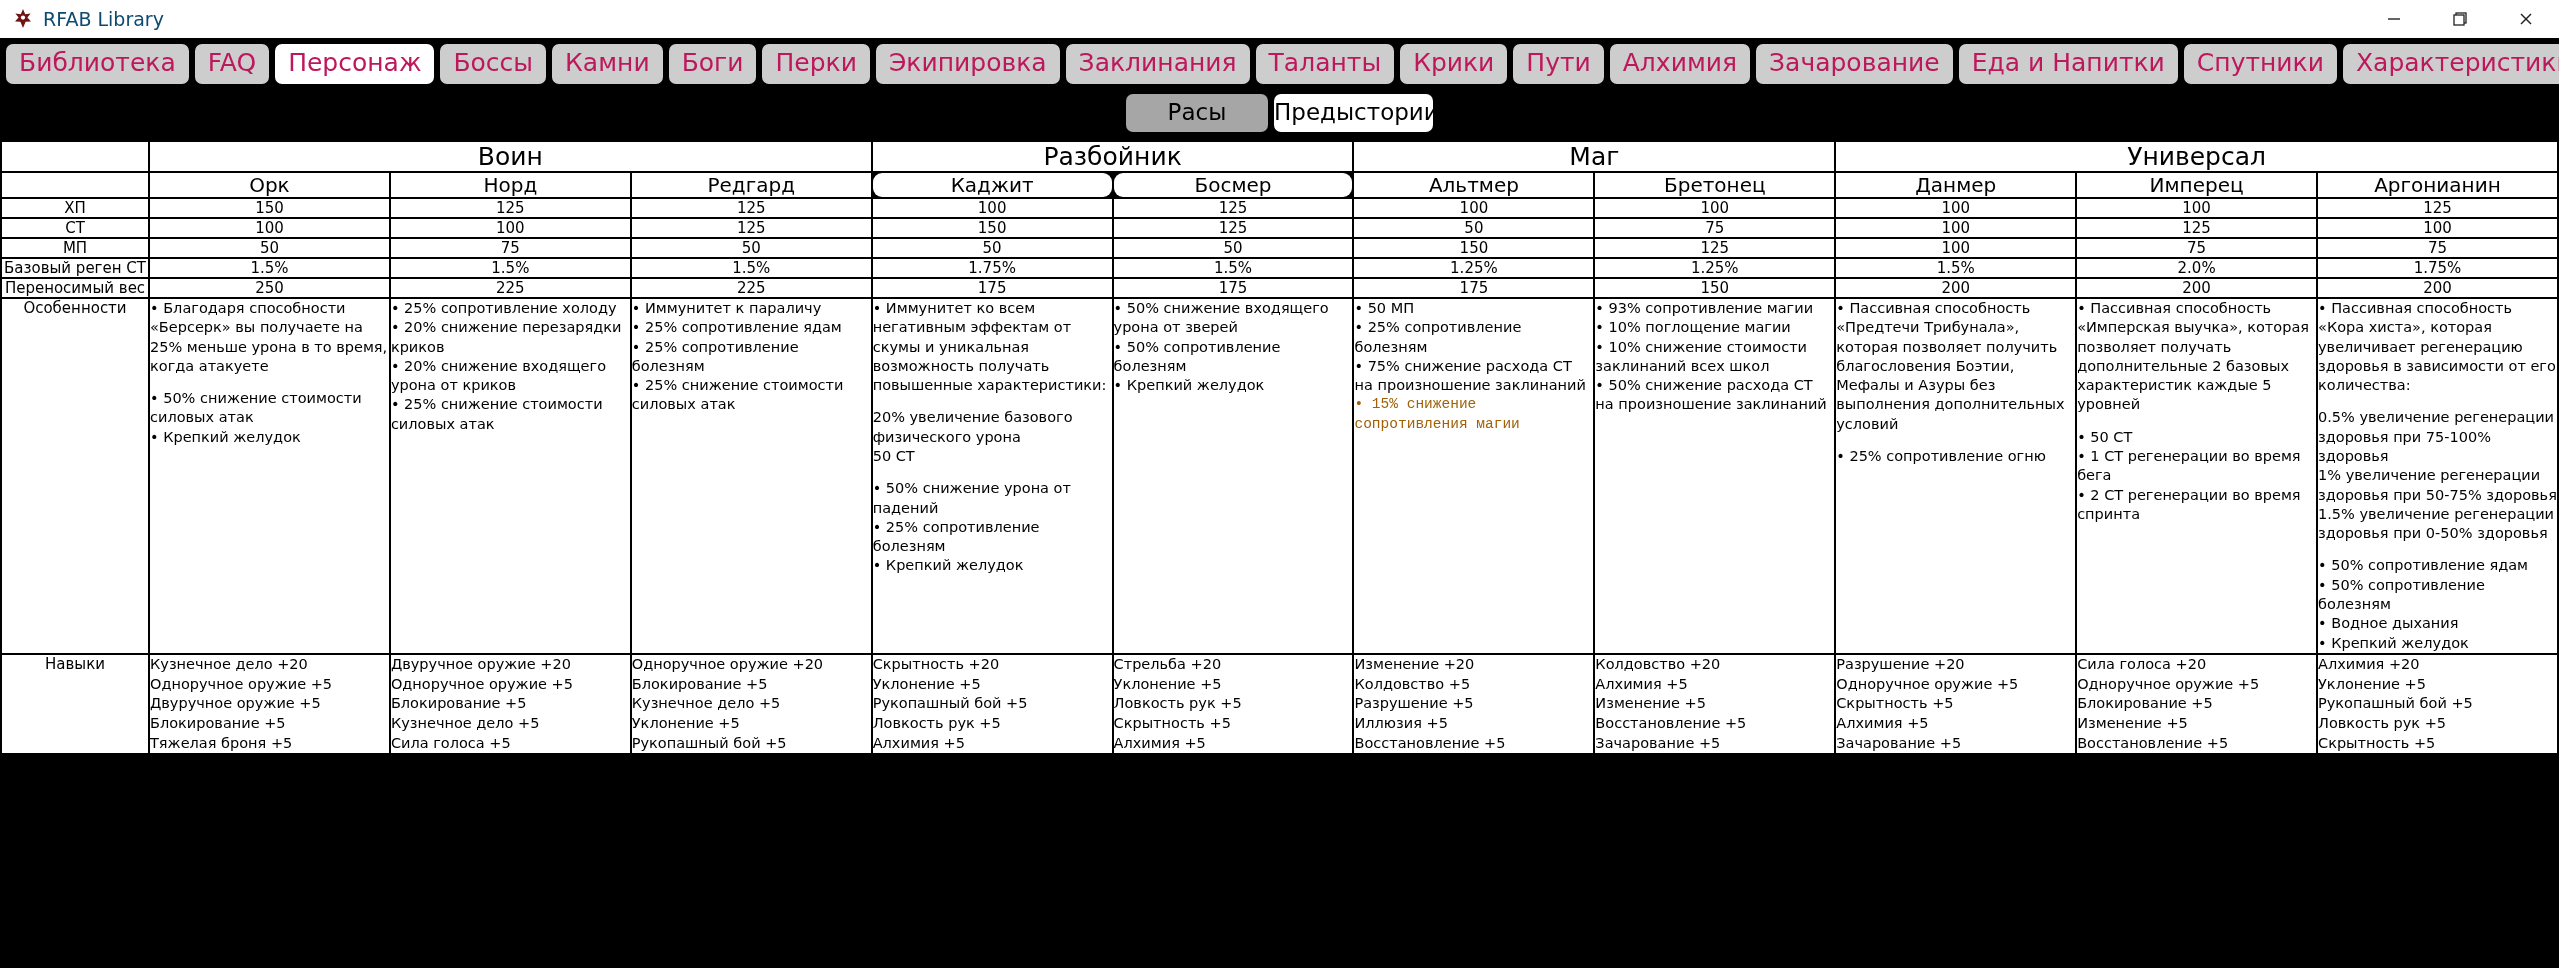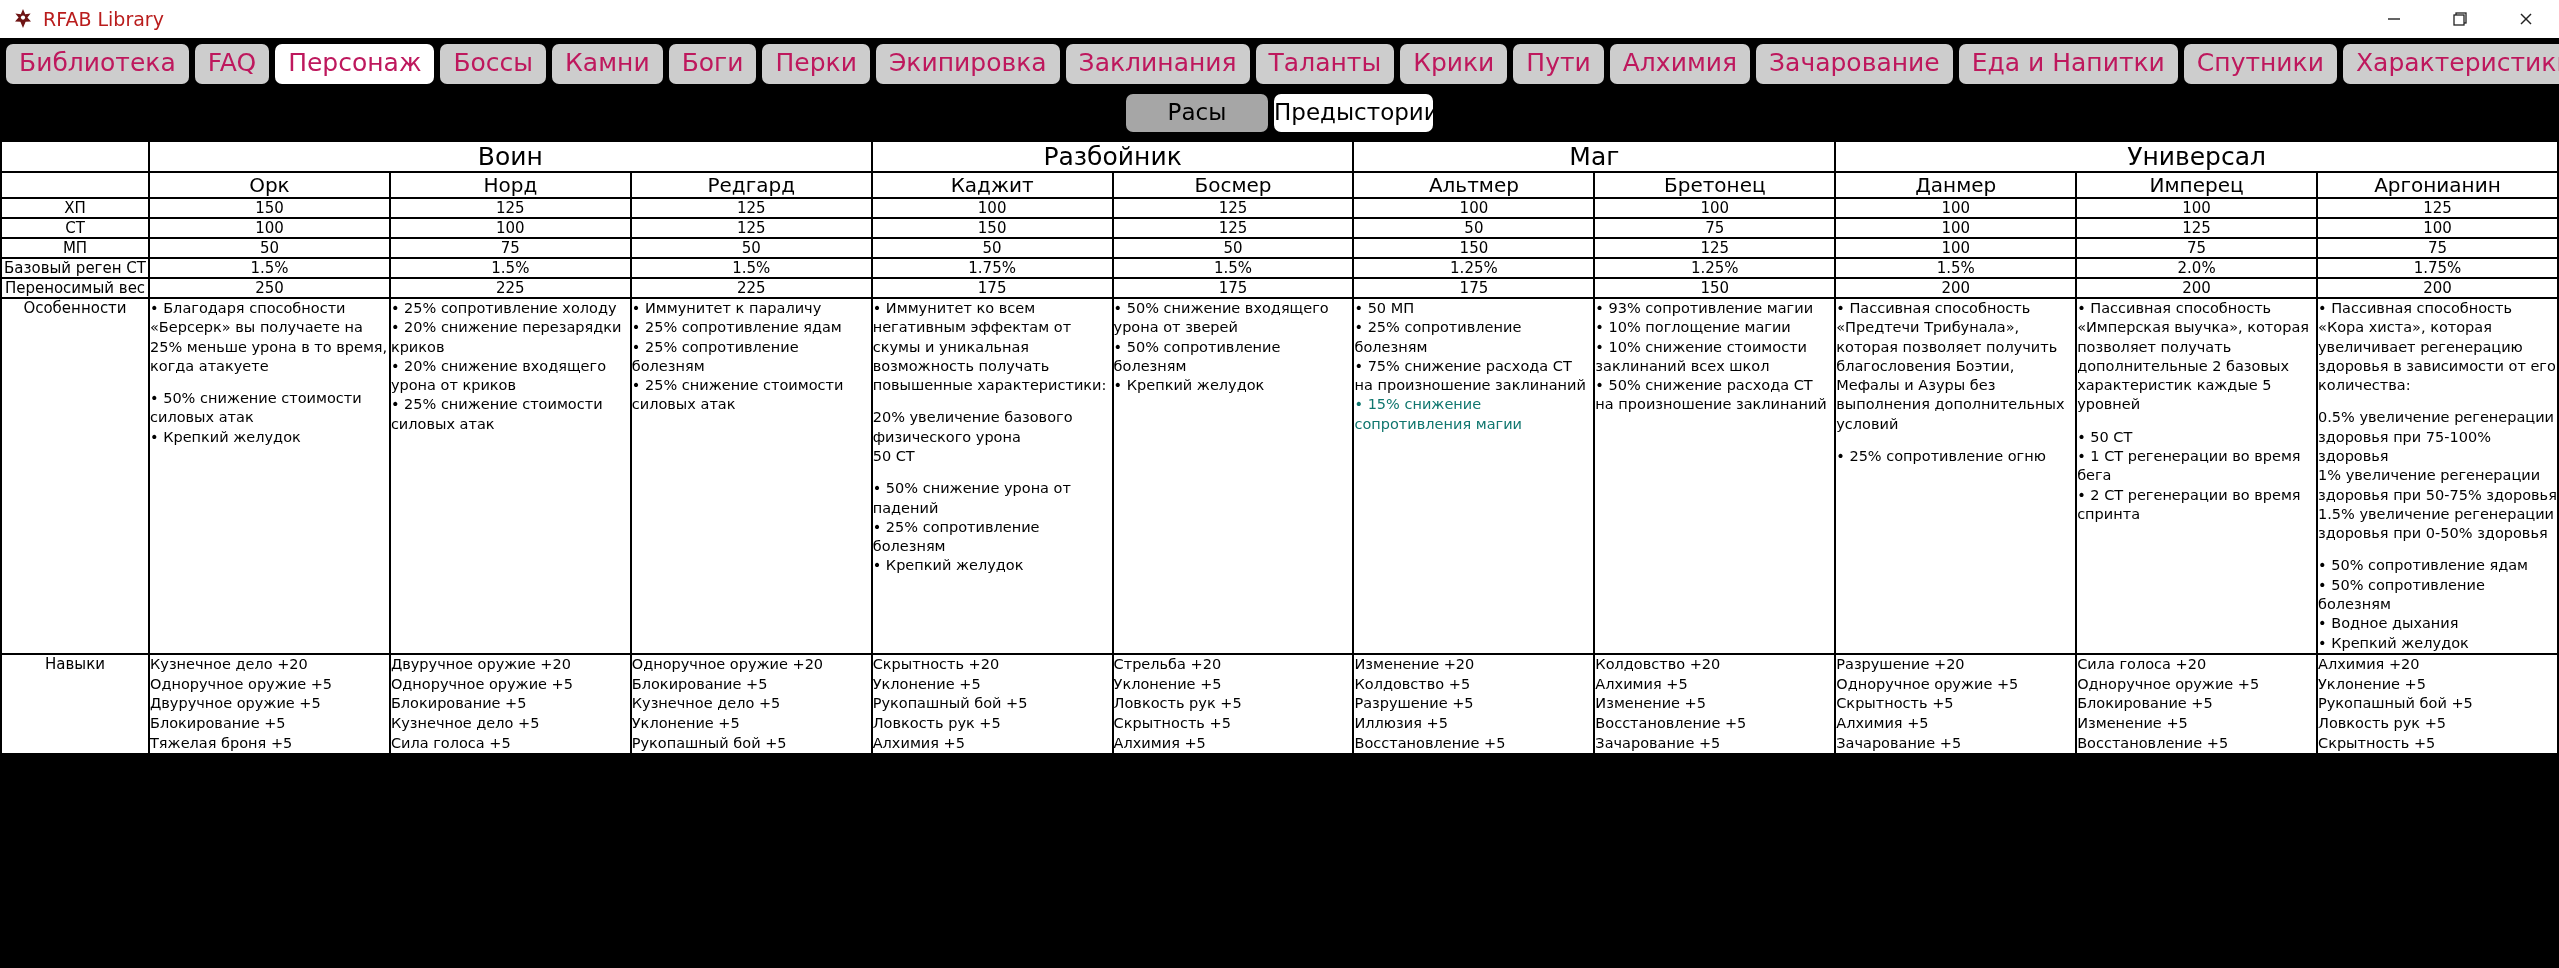--- a/index.html
+++ b/index.html
@@ -21,21 +21,21 @@
   }
   .titlebar-left {
     display: flex;
     align-items: center;
     gap: 9px;
     padding-left: 12px;
   }
   .app-icon { width: 22px; height: 22px; display: block; }
   .app-title {
     font-size: 19px;
-    color: #b91c1c;
+    color: #0c4a6e;
     font-family: "DejaVu Sans", "Liberation Sans", sans-serif;
   }
   .winbtns {
     position: absolute;
     right: 0; top: 0;
     height: 38px;
     display: flex;
   }
   .winbtn {
     width: 66px; height: 38px;
@@ -113,21 +113,21 @@
   .grp-univ    { background: #fad071; }
 
   
   .race {
     text-align: center;
     font-size: 20px;
     padding: 5px 0 7px 0;
     color: #111;
   }
   .race-warrior { background: #f7cfcc; }
-  .race-rogue   { background: #d7e9d1; }
+  .race-rogue   { background: #d7e9d1; border-radius: 9px; }
   .race-mage    { background: #cfe1f3; }
   .race-univ    { background: #fdeecc; }
 
   
   .statlabel {
     text-align: center;
     font-size: 15px;
     padding: 4px 0 5px 0;
   }
   .statval {
@@ -139,21 +139,21 @@
   
   .feat {
     font-size: 14.5px;
     line-height: 1.33;
     padding: 6px 7px 7px 7px;
     height: 272px;
     overflow: hidden;
   }
   .feat p { margin: 0; }
   .feat p.gap { height: 13px; }
-  .feat .red { color: #0f766e; }
+  .feat .red { color: #a16207; font-family: Liberation Mono, monospace; }
   .rowlabel-tall {
     text-align: center;
     font-size: 15px;
     padding-top: 16px;
   }
   .skills {
     font-size: 14.5px;
     line-height: 1.36;
     padding: 6px 7px 7px 7px;
     height: 82px;

